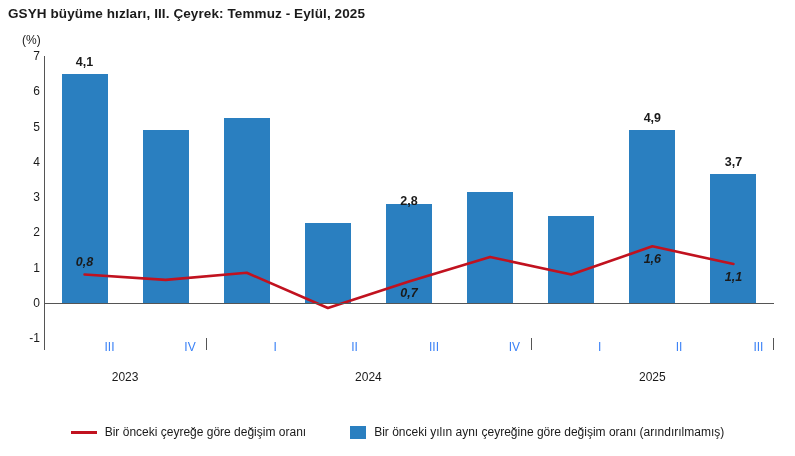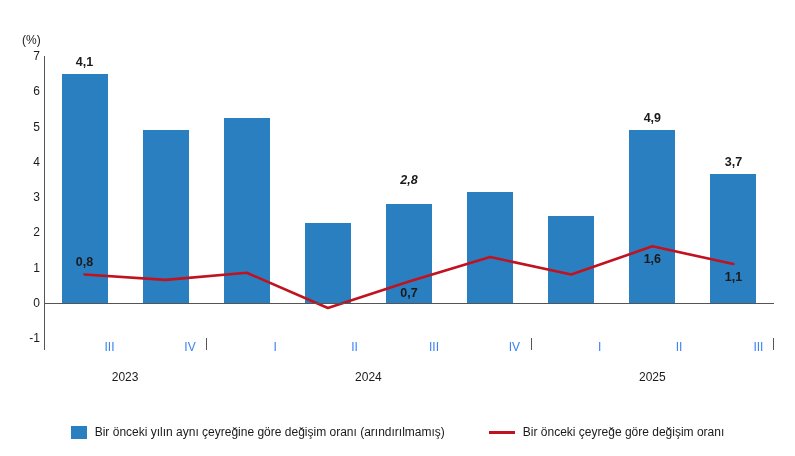--- a/index.html
+++ b/index.html
@@ -82,20 +82,21 @@
     transform: translateX(-50%);
   }
   .line-label {
     position: absolute;
     font-size: 12.5px;
     font-weight: bold;
     color: #1a1a1a;
     text-align: center;
     width: 60px;
     transform: translateX(-50%);
+    font-style: italic;
   }
   svg.overlay {
     position: absolute;
     left: 0;
     top: 0;
     width: 730px;
     height: 282px;
     overflow: visible;
   }
   
@@ -158,20 +159,21 @@
     height: 3px;
     background: #c1121f;
     display: inline-block;
   }
 </style>
 </head>
 <body>
 
 <div id="chart-root">
 
+  <div id="chart-title">GSYH büyüme hızları, III. Çeyrek: Temmuz - Eylül, 2025</div>
   <div id="y-axis-unit">(%)</div>
 
   <div class="plot" id="plot">
     <div class="yaxisline"></div>
     <div id="yticks">
         <div class="ytick" style="top: 282px;">-1</div>
         <div class="ytick" style="top: 246.75px;">0</div>
         <div class="ytick" style="top: 211.5px;">1</div>
         <div class="ytick" style="top: 176.25px;">2</div>
         <div class="ytick" style="top: 141px;">3</div>
@@ -189,21 +191,21 @@
         <div class="bar" style="left: 423.111px; top: 135.712px; height: 111.037px; background: rgb(42, 127, 192);"></div>
         <div class="bar" style="left: 504.222px; top: 160.387px; height: 86.3625px; background: rgb(42, 127, 192);"></div>
         <div class="bar" style="left: 585.333px; top: 74.025px; height: 172.725px; background: rgb(42, 127, 192);"></div>
         <div class="bar" style="left: 666.444px; top: 118.087px; height: 128.662px; background: rgb(42, 127, 192);"></div>
       </div>
     <svg class="overlay" id="lineoverlay" viewBox="0 0 730 282" preserveAspectRatio="none">
         <polyline points="40.55555555555556,218.55 121.66666666666667,223.8375 202.77777777777777,216.7875 283.8888888888889,252.0375 365,225.6 446.11111111111114,200.925 527.2222222222223,218.55 608.3333333333334,190.35 689.4444444444445,207.975" fill="none" stroke="#c1121f" stroke-width="2.6" stroke-linejoin="round" stroke-linecap="round"></polyline>
       </svg>
     <div id="barlabels">
         <div class="bar-label" style="left: 40.5556px; top: -1.375px;">4,1</div>
-        <div class="bar-label" style="left: 365px; top: 117px; font-style: italic;">2,8</div>
+        <div class="bar-label" style="left: 365px; top: 138px;">2,8</div>
         <div class="bar-label" style="left: 608.333px; top: 55.025px;">4,9</div>
         <div class="bar-label" style="left: 689.444px; top: 99.0875px;">3,7</div>
       </div>
     <div id="linelabels">
         <div class="line-label" style="left: 40.5556px; top: 198.55px;">0,8</div>
         <div class="line-label" style="left: 365px; top: 229.6px;">0,7</div>
         <div class="line-label" style="left: 608.333px; top: 196.35px;">1,6</div>
         <div class="line-label" style="left: 689.444px; top: 213.975px;">1,1</div>
       </div>
   <div class="zeroline" style="top: 246.75px;"></div>
@@ -223,22 +225,22 @@
       <div class="group-sep" style="left: 162.222px;"></div>
       <div class="group-sep" style="left: 486.667px;"></div>
       <div class="group-sep" style="left: 729px;"></div>
       <div class="yearlabel" style="left: 81.1111px; text-align: center;">2023</div>
       <div class="yearlabel" style="left: 324.444px;">2024</div>
       <div class="yearlabel" style="left: 608.333px;">2025</div>
     </div>
 
   <div class="legend">
     <div class="legend-item">
+      <span class="legend-swatch-line"></span>
+      <span>Bir önceki çeyreğe göre değişim oranı</span>
+    </div>
+    <div class="legend-item">
       <span class="legend-swatch-bar"></span>
       <span>Bir önceki yılın aynı çeyreğine göre değişim oranı (arındırılmamış)</span>
     </div>
-    <div class="legend-item">
-      <span class="legend-swatch-line"></span>
-      <span>Bir önceki çeyreğe göre değişim oranı</span>
-    </div>
   </div>
 
 </div>
 
 </body></html>

